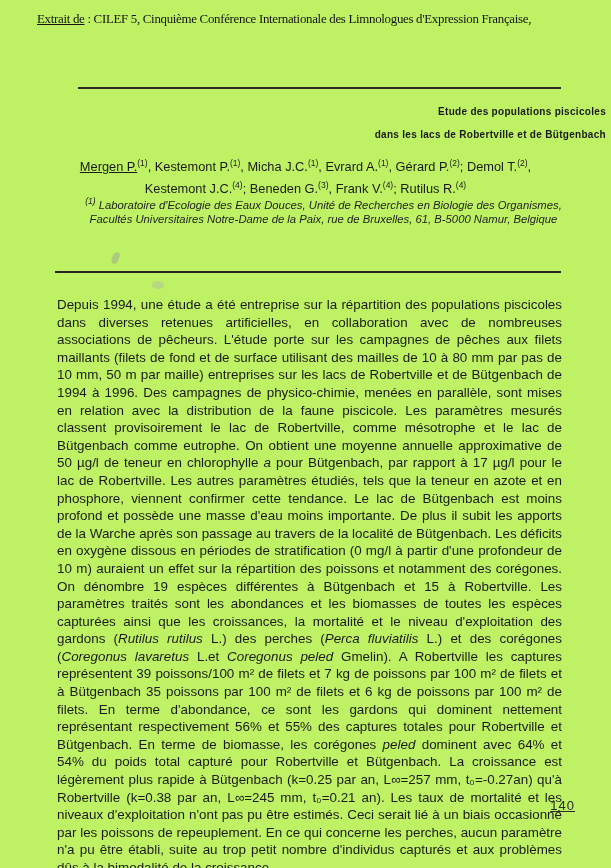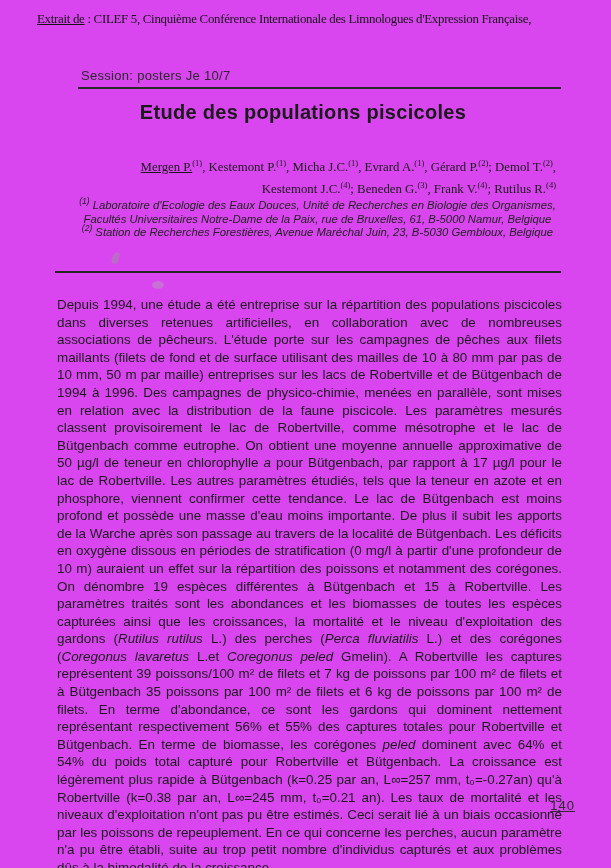--- a/index.html
+++ b/index.html
@@ -2,21 +2,21 @@
 <html><head>
 <meta charset="utf-8">
 <style>
   html, body { margin: 0; padding: 0; }
   body { background: #d9d9d9; }
   .page {
     position: relative;
     width: 611px;
     height: 868px;
     margin: 0 auto;
-    background: #d946ef;
+    background: #bef264;
     color: #1c1c1c;
     font-family: "Liberation Sans", "DejaVu Sans", sans-serif;
     overflow: hidden;
   }
   
   .header-note {
     position: absolute;
     left: 37px;
     top: 11px;
     width: 548px;
@@ -43,49 +43,48 @@
     width: 483px;
     height: 2px;
     background: #2a2a2a;
   }
   
   .page-title {
     position: absolute;
     left: 0;
     top: 101px;
     width: 606px;
-    text-align: center;
-    font-size: 20px;
+    text-align: right;
+    font-size: 10px;
     font-weight: bold;
     line-height: 22.5px;
     letter-spacing: 0.3px;
     color: #1a1a1a;
   }
   
   .authors-line {
     position: absolute;
     left: 55px;
     top: 156px;
     width: 501px;
-    text-align: right;
+    text-align: center;
     font-size: 12.8px;
     line-height: 22px;
     color: #1a1a1a;
-    font-family: Liberation Serif, serif;
   }
   .authors-line sup, .affiliations sup {
     font-size: 8.5px;
     vertical-align: super;
     line-height: 0;
   }
   .author-underlined { text-decoration: underline; }
   
   .affiliations {
     position: absolute;
-    left: 60px;
+    left: 66px;
     top: 199px;
     width: 515px;
     text-align: center;
     font-size: 11.3px;
     font-style: italic;
     line-height: 13.7px;
     color: #222;
   }
   .separator-line {
     position: absolute;
@@ -143,35 +142,34 @@
 </style>
 </head>
 <body>
 
 <div class="page">
 
   <div class="header-note">
     <span class="u">Extrait de</span><span> : CILEF 5, Cinquième Conférence Internationale des Limnologues d'Expression Française,</span><br>
   </div>
 
-  <div class="session-label">Session: posters Je 10/7</div>
   <div class="session-underline"></div>
 
   <div class="page-title">
     <span>Etude des populations piscicoles</span><br>
+    <span>dans les lacs de Robertville et de Bütgenbach</span>
   </div>
 
   <div class="authors-line">
     <span class="author-underlined">Mergen P.</span><sup>(1)</sup><span>, </span><span>Kestemont P.</span><sup>(1)</sup><span>, </span><span>Micha J.C.</span><sup>(1)</sup><span>, </span><span>Evrard A.</span><sup>(1)</sup><span>, </span><span>Gérard P.</span><sup>(2)</sup><span>; </span><span>Demol T.</span><sup>(2)</sup><span>,</span><br>
     <span>Kestemont J.C.</span><sup>(4)</sup><span>; </span><span>Beneden G.</span><sup>(3)</sup><span>, </span><span>Frank V.</span><sup>(4)</sup><span>; </span><span>Rutilus R.</span><sup>(4)</sup>
   </div>
 
   <div class="affiliations">
     <div><sup>(1)</sup><span> Laboratoire d'Ecologie des Eaux Douces, Unité de Recherches en Biologie des Organismes, Facultés Universitaires Notre-Dame de la Paix, rue de Bruxelles, 61, B-5000 Namur, Belgique</span></div>
-    <div><sup>(2)</sup><span> Station de Recherches Forestières, Avenue Maréchal Juin, 23, B-5030 Gembloux, Belgique</span></div>
   </div>
 
   <div class="smudge-1"></div>
   <div class="smudge-2"></div>
   <div class="separator-line"></div>
 
   <div class="abstract-paragraph"><span>Depuis 1994, une étude a été entreprise sur la répartition des populations piscicoles dans diverses retenues artificielles, en collaboration avec de nombreuses associations de pêcheurs. L'étude porte sur les campagnes de pêches aux filets maillants (filets de fond et de surface utilisant des mailles de 10 à 80 mm par pas de 10 mm, 50 m par maille) entreprises sur les lacs de Robertville et de Bütgenbach de 1994 à 1996. Des campagnes de physico-chimie, menées en parallèle, sont mises en relation avec la distribution de la faune piscicole. Les paramètres mesurés classent provisoirement le lac de Robertville, comme mésotrophe et le lac de Bütgenbach comme eutrophe. On obtient une moyenne annuelle approximative de 50 µg/l de teneur en chlorophylle </span><span class="it">a</span><span> pour Bütgenbach, par rapport à 17 µg/l pour le lac de Robertville. Les autres paramètres étudiés, tels que la teneur en azote et en phosphore, viennent confirmer cette tendance. Le lac de Bütgenbach est moins profond et possède une masse d'eau moins importante. De plus il subit les apports de la Warche après son passage au travers de la localité de Bütgenbach. Les déficits en oxygène dissous en périodes de stratification (0 mg/l à partir d'une profondeur de 10 m) auraient un effet sur la répartition des poissons et notamment des corégones. On dénombre 19 espèces différentes à Bütgenbach et 15 à Robertville. Les paramètres traités sont les abondances et les biomasses de toutes les espèces capturées ainsi que les croissances, la mortalité et le niveau d'exploitation des gardons (</span><span class="it">Rutilus rutilus</span><span> L.) des perches (</span><span class="it">Perca fluviatilis</span><span> L.) et des corégones (</span><span class="it">Coregonus lavaretus</span><span> L.et </span><span class="it">Coregonus peled</span><span> Gmelin). A Robertville les captures représentent 39 poissons/100 m² de filets et 7 kg de poissons par 100 m² de filets et à Bütgenbach 35 poissons par 100 m² de filets et 6 kg de poissons par 100 m² de filets. En terme d'abondance, ce sont les gardons qui dominent nettement représentant respectivement 56% et 55% des captures totales pour Robertville et Bütgenbach. En terme de biomasse, les corégones </span><span class="it">peled</span><span> dominent avec 64% et 54% du poids total capturé pour Robertville et Bütgenbach. La croissance est légèrement plus rapide à Bütgenbach (k=0.25 par an, L∞=257 mm, t₀=-0.27an) qu'à Robertville (k=0.38 par an, L∞=245 mm, t₀=0.21 an). Les taux de mortalité et les niveaux d'exploitation n'ont pas pu être estimés. Ceci serait lié à un biais occasionné par les poissons de repeuplement. En ce qui concerne les perches, aucun paramètre n'a pu être établi, suite au trop petit nombre d'individus capturés et aux problèmes dûs à la bimodalité de la croissance.</span></div>
 
   <div class="page-number"><span>140</span></div>
 

